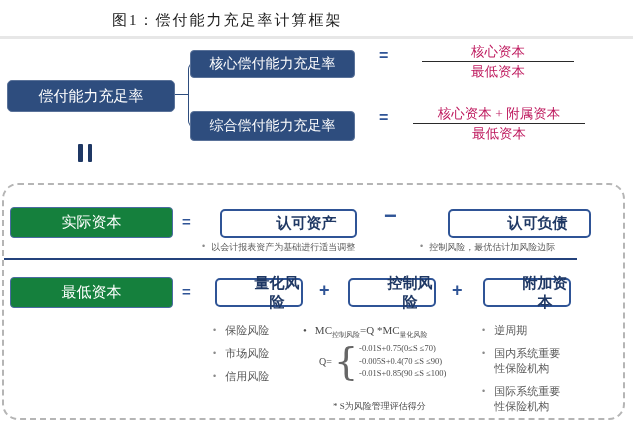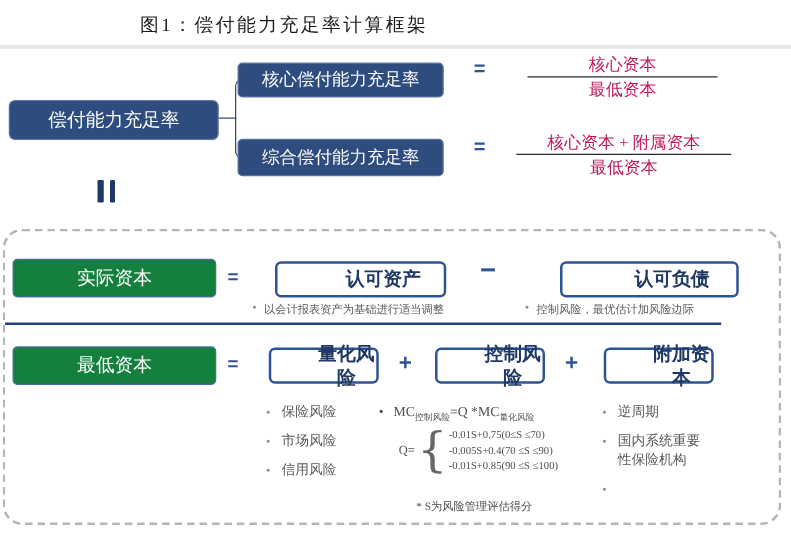--- a/index.html
+++ b/index.html
@@ -148,16 +148,17 @@
     <div class="row">
       <span class="dot">•</span>
       <span class="txt">逆周期</span>
     </div>
     <div class="row">
       <span class="dot">•</span>
       <span class="txt">国内系统重要性保险机构</span>
     </div>
     <div class="row">
       <span class="dot">•</span>
+      <span class="txt">国际系统重要性保险机构</span>
     </div>
   </div>
 
 </div>
 
 </body></html>

